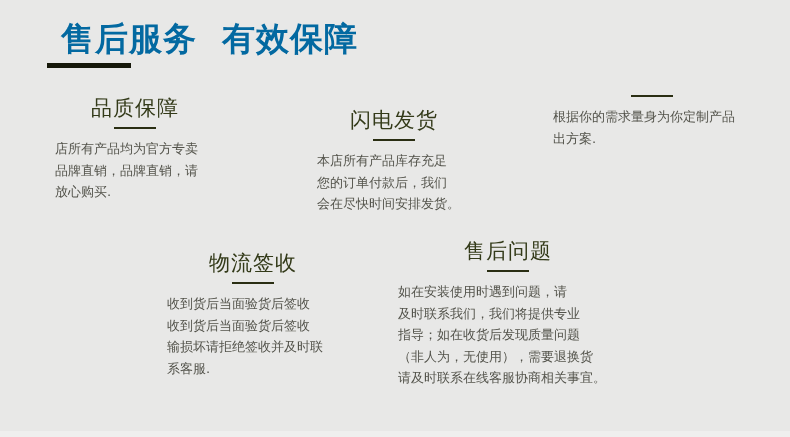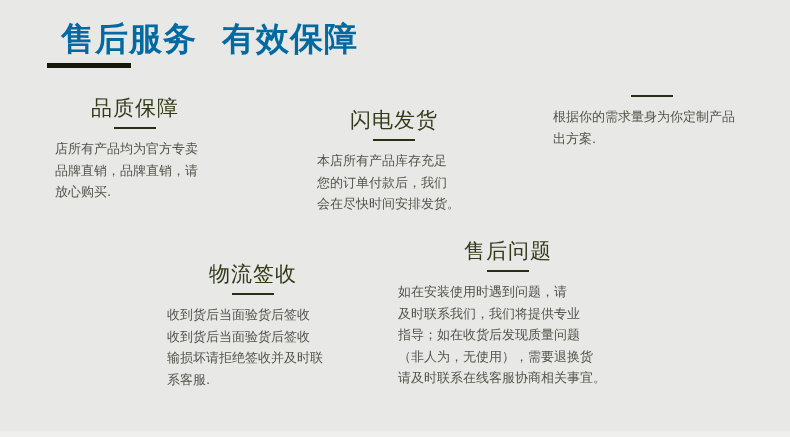--- a/index.html
+++ b/index.html
@@ -52,21 +52,21 @@
     font-size: 13px;
     line-height: 21.5px;
     color: #53534b;
   }
   .body-line { white-space: pre; }
   #section-quality    { left: 40px;  top: 92px;  width: 190px; }
   #section-quality .sec-body { padding-left: 15px; }
   #section-shipping   { left: 315px; top: 104px;  width: 158px; }
   #section-shipping .sec-body { padding-left: 2px; }
   #section-custom     { left: 553px; top: 92px;  width: 198px; }
-  #section-logistics  { left: 167px; top: 258px; width: 172px; }
+  #section-logistics  { left: 167px; top: 247px; width: 172px; }
   #section-aftersales { left: 398px; top: 235px; width: 220px; }
 </style>
 </head>
 <body>
 
 <div class="stage">
 
   <div class="main-title">售后服务  有效保障</div>
   <div class="main-underline"></div>
 

